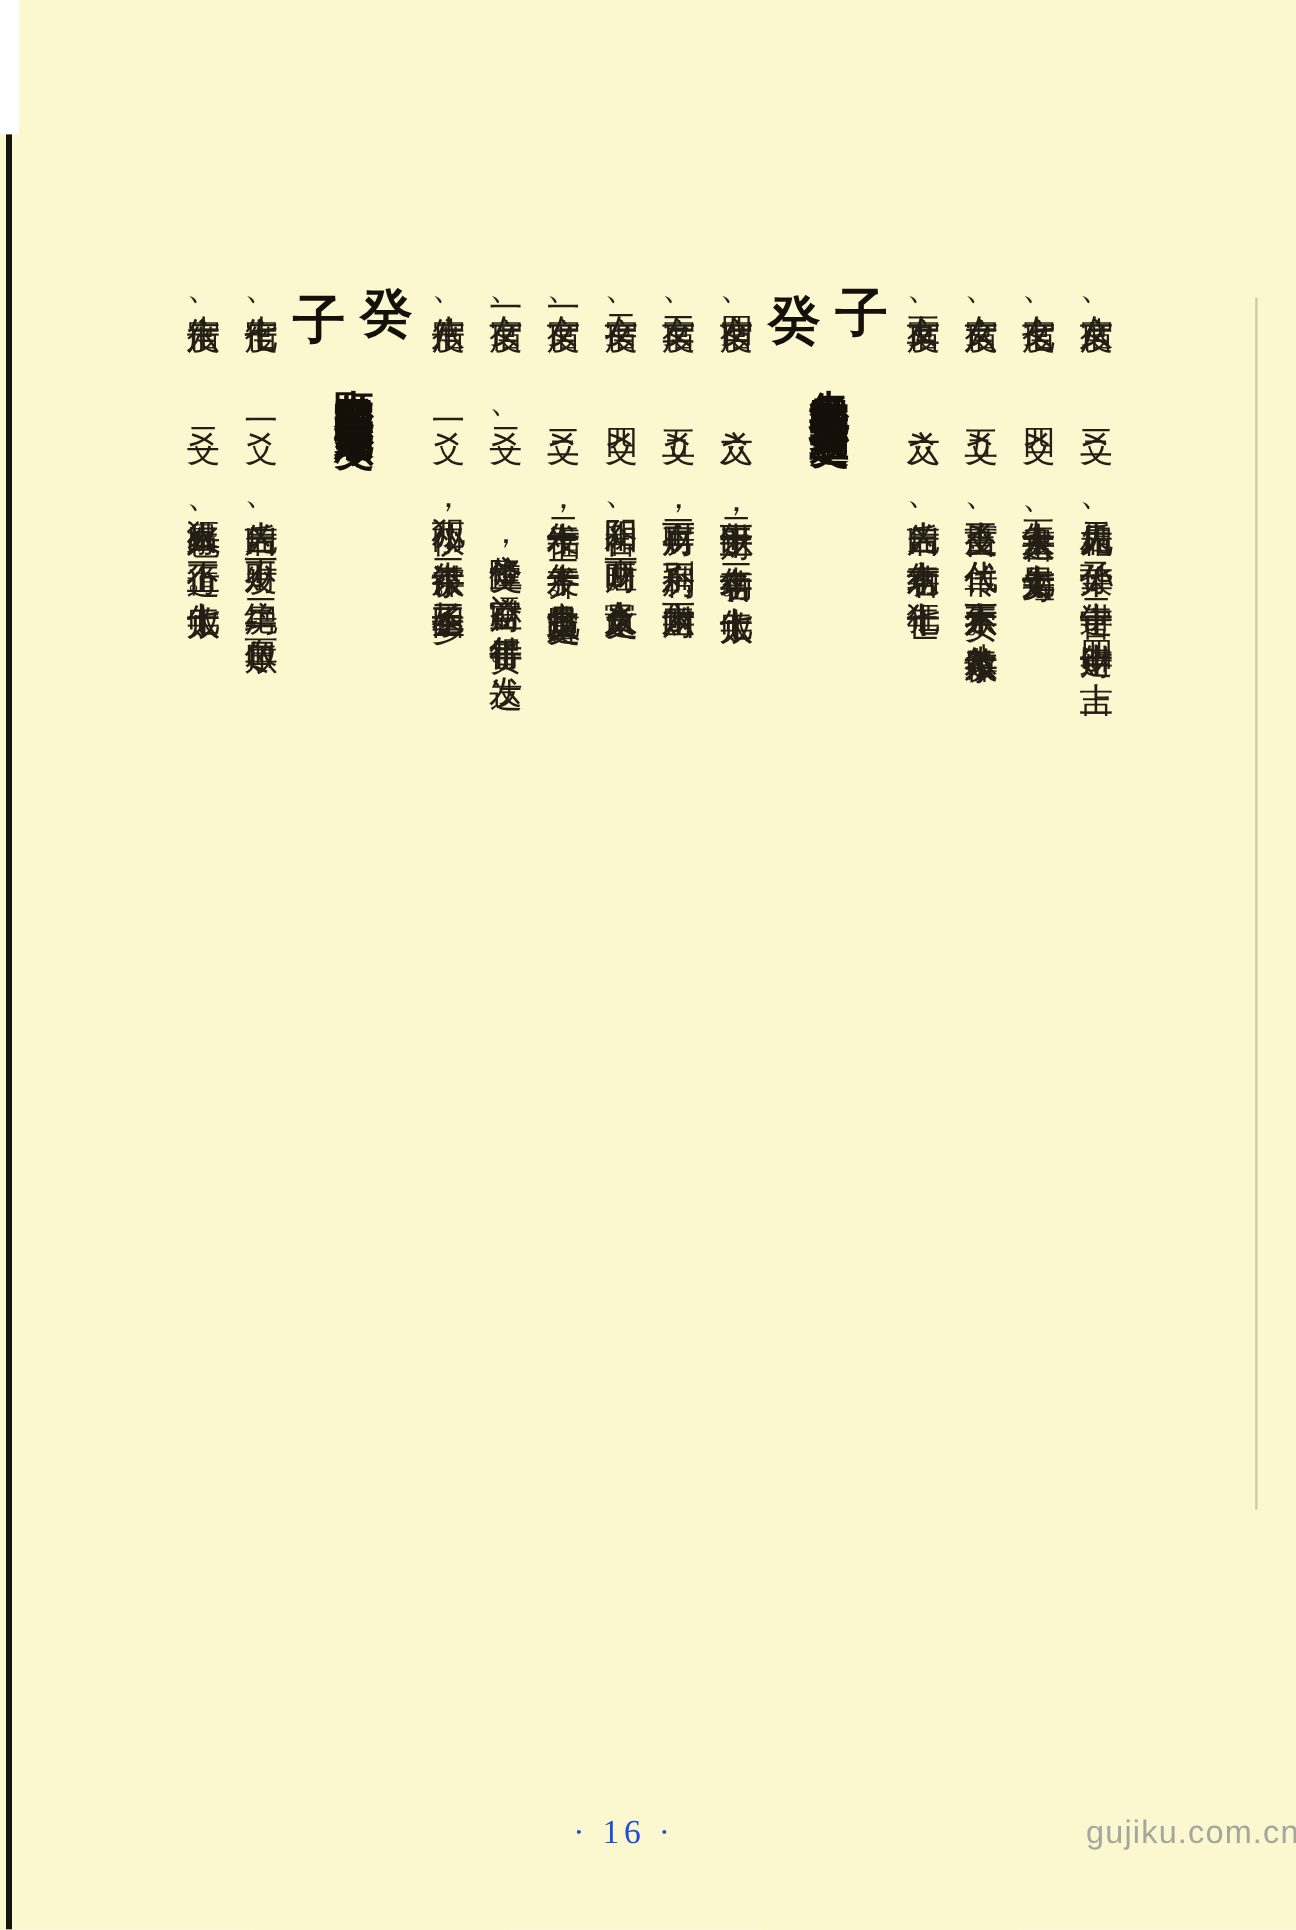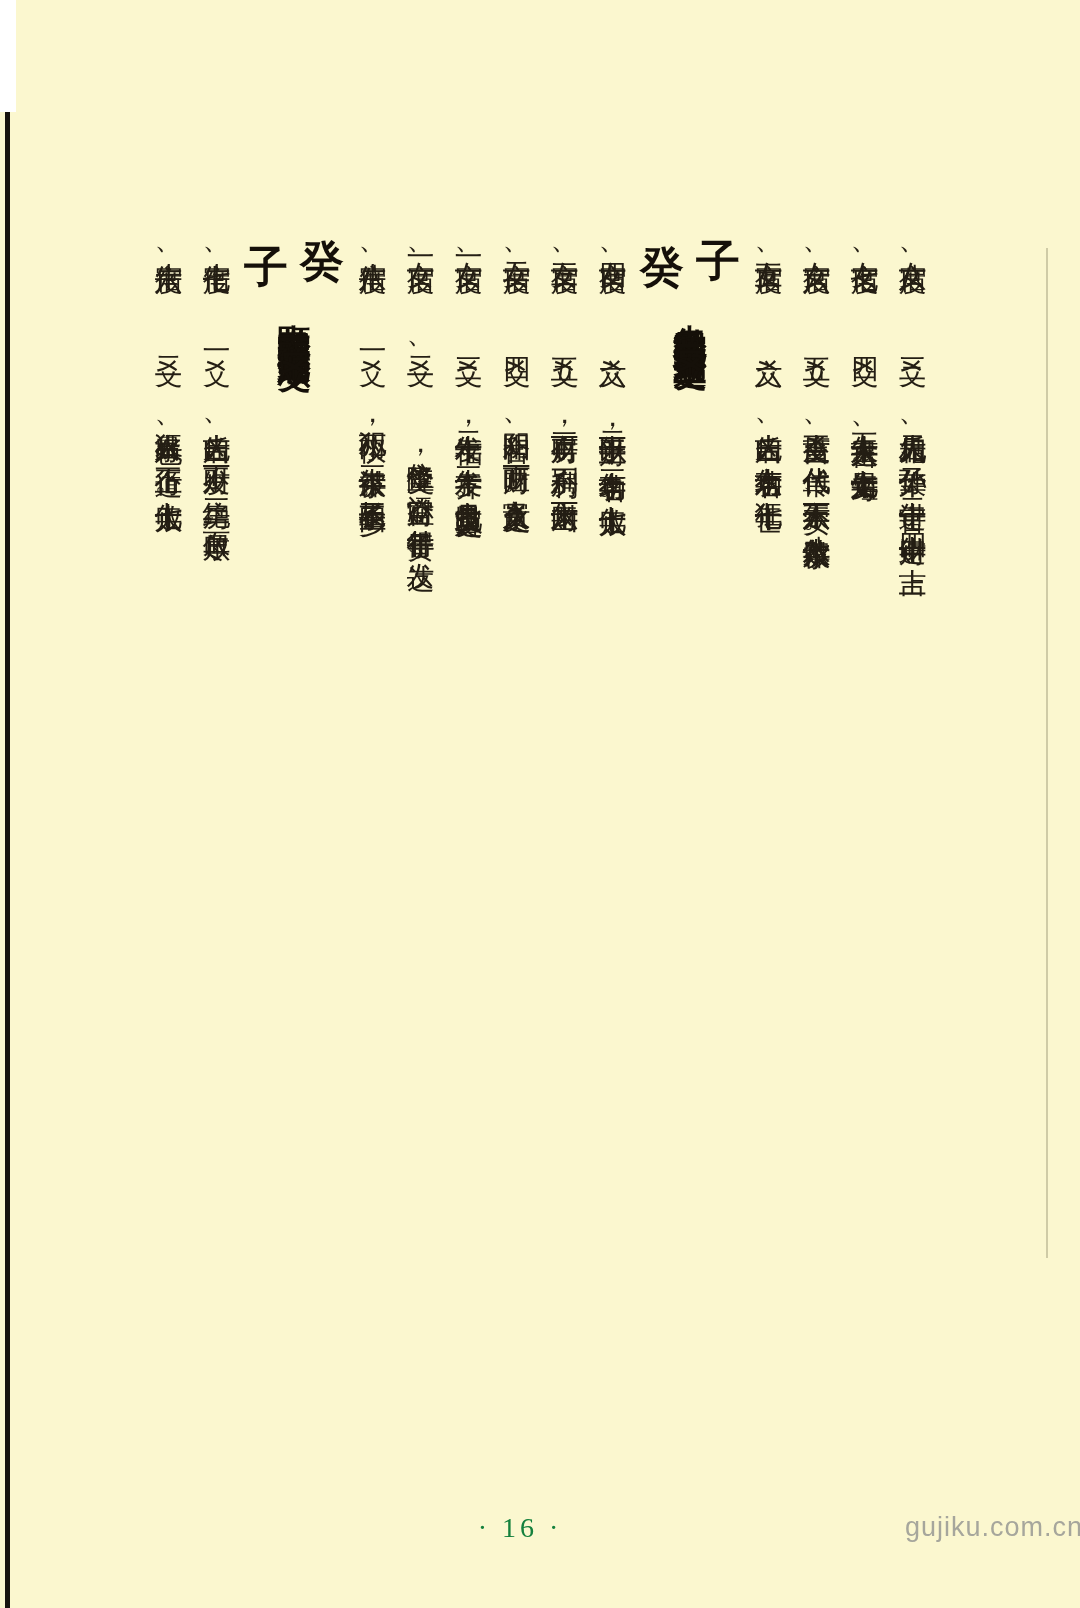--- a/index.html
+++ b/index.html
@@ -54,21 +54,21 @@
     letter-spacing:2px;
     white-space:nowrap;
   }
 
   .page-number {
     position:absolute;
     left:440px; top:1512px;
     width:160px;
     text-align:center;
     font-size:28px;
-    color:#15803d;
+    color:#1d4ed8;
     letter-spacing:4px;
   }
   .watermark {
     position:absolute;
     left:905px; top:1512px;
     font-size:27px;
     color:#a6a69c;
     font-family:"Liberation Sans","DejaVu Sans",sans-serif;
     letter-spacing:1px;
   }

